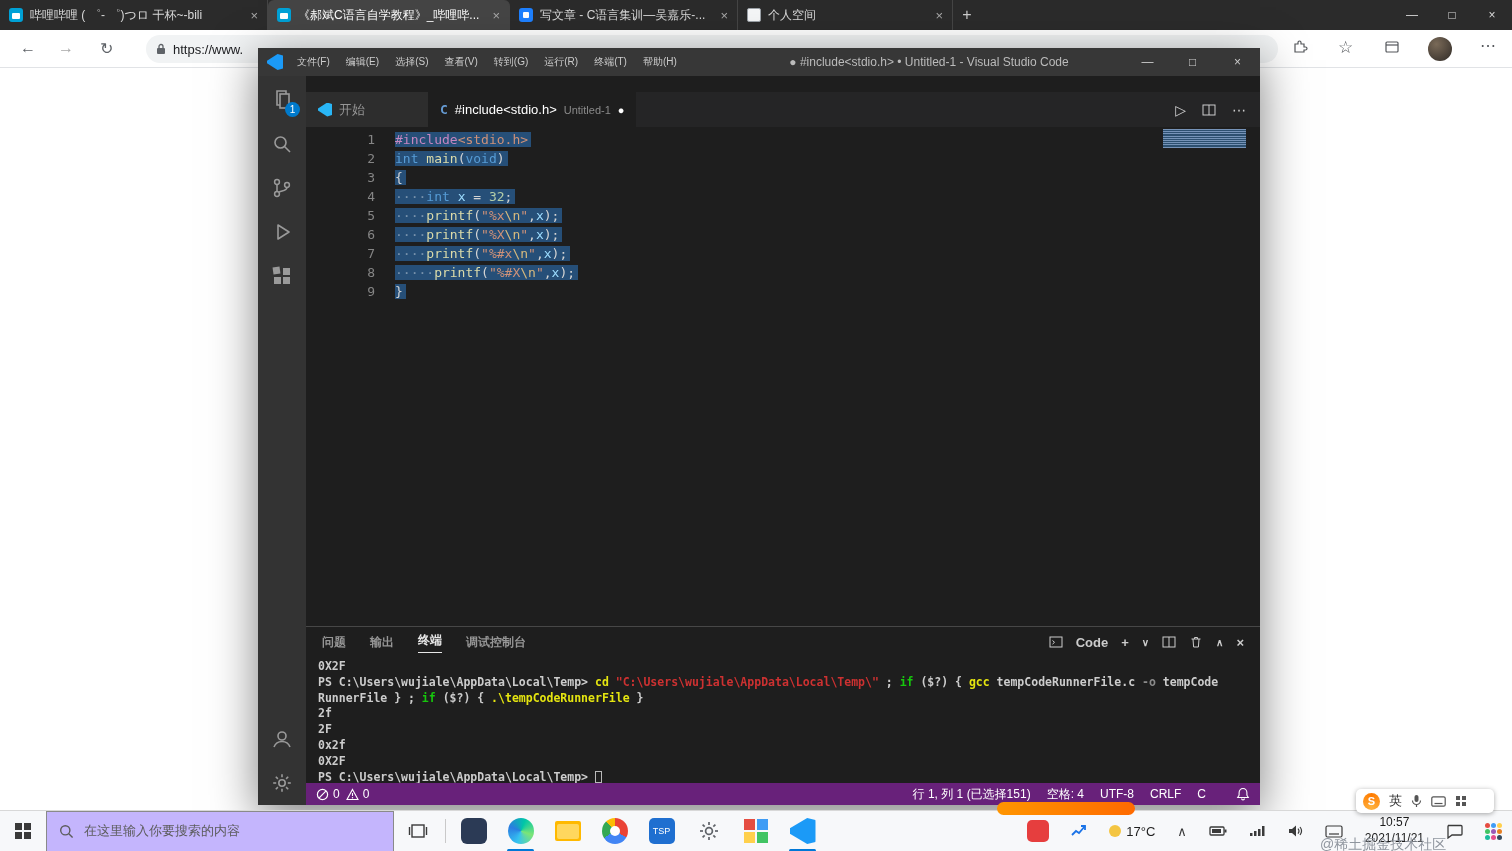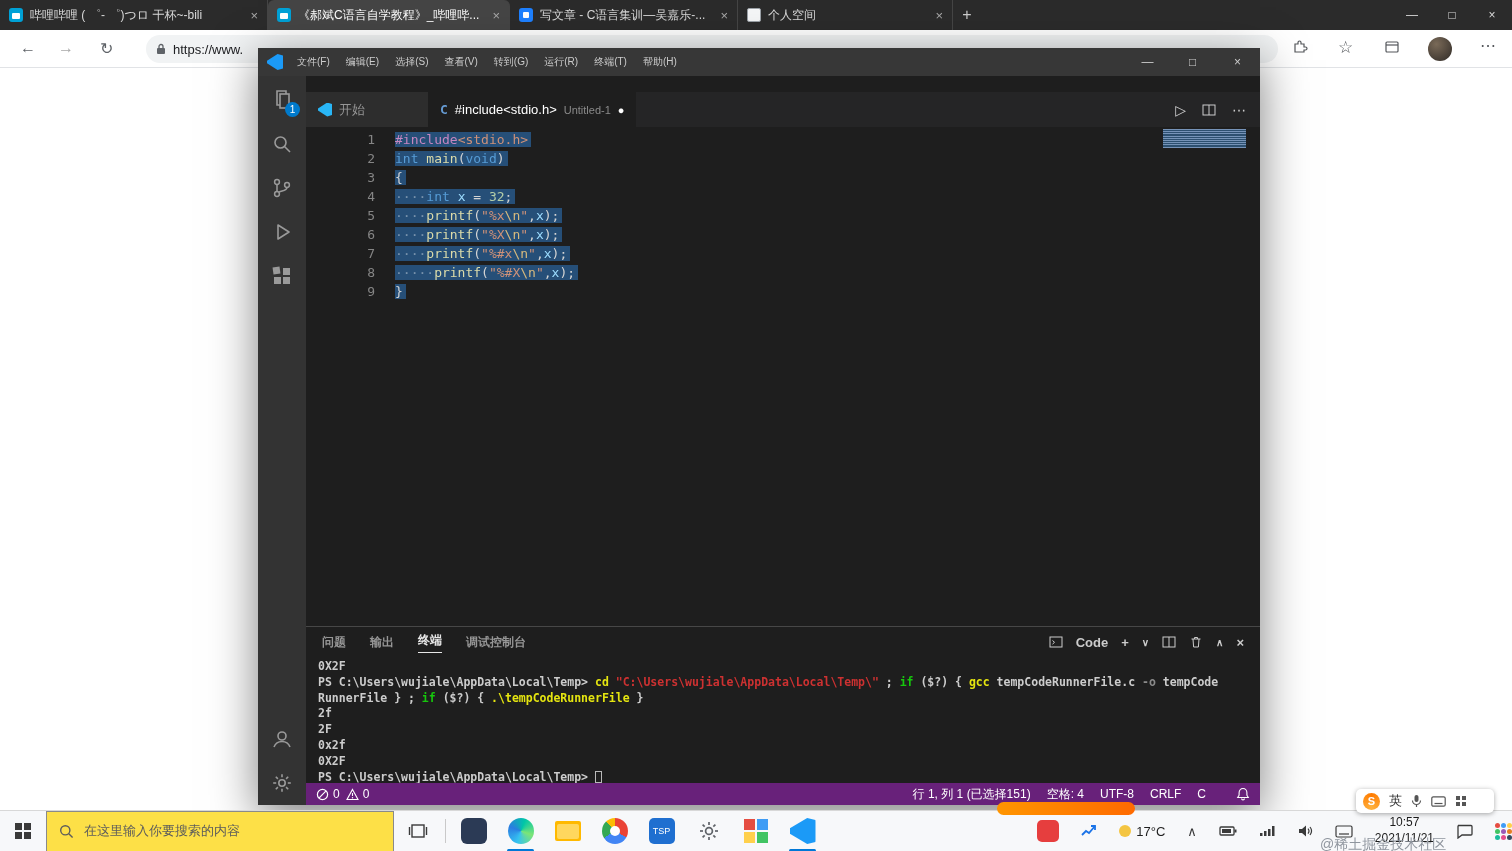--- a/index.html
+++ b/index.html
@@ -119,42 +119,42 @@
     font-size:12px; padding:0 10px; gap:6px; flex:0 0 auto; }
   .sb-right { margin-left:auto; display:flex; align-items:center; gap:16px; }
   .sb-item { display:flex; align-items:center; gap:4px; }
 
   
   .taskbar { position:absolute; left:0; top:810px; width:1512px; height:41px; background:#f7f8fa;
     border-top:1px solid #d8d8d8; display:flex; align-items:center; z-index:50; }
   .tb-start { width:46px; height:41px; display:flex; align-items:center; justify-content:center; }
   .winlogo { width:16px; height:16px; display:grid; grid-template-columns:7px 7px; grid-template-rows:7px 7px; gap:2px; }
   .winlogo div { background:#3a3a3a; }
-  .tb-search { width:348px; height:41px; background:#fde047; border:1px solid #8a8a8a; display:flex;
+  .tb-search { width:348px; height:41px; background:#c4b5fd; border:1px solid #8a8a8a; display:flex;
     align-items:center; gap:10px; padding:0 12px; }
   .tb-search-text { font-size:13px; color:#5c5c5c; white-space:nowrap; }
   .tb-slot { width:47px; height:41px; display:flex; align-items:center; justify-content:center; position:relative; }
   .run-indicator { position:absolute; bottom:0; left:10px; right:10px; height:3px; background:#0078d7; border-radius:2px; }
   .ic-edge { width:26px; height:26px; border-radius:50%;
     background:conic-gradient(from 200deg, #35c1f1, #2a7de1, #00c6a7, #7ce577, #35c1f1); }
   .ic-folder { width:26px; height:20px; background:#ffb900; border-radius:2px; position:relative; }
   .ic-folder::after { content:""; position:absolute; left:2px; top:3px; right:2px; bottom:2px; background:#ffd75e; border-radius:2px; }
   .ic-chrome { width:26px; height:26px; border-radius:50%;
     background:conic-gradient(#ea4335 0 33%, #4285f4 33% 66%, #34a853 66% 88%, #fbbc05 88% 100%); position:relative; }
   .ic-chrome::after { content:""; position:absolute; left:8px; top:8px; width:10px; height:10px; border-radius:50%; background:#fff; }
   .ic-dark { width:26px; height:26px; border-radius:6px; background:#2b3a55; }
   .ic-tsp { width:26px; height:26px; border-radius:5px; background:#1f6fd0; color:#fff; font-size:9px;
     display:flex; align-items:center; justify-content:center; }
   .ic-color4 { width:24px; height:24px; display:grid; grid-template-columns:11px 11px; grid-template-r ows:11px 11px; gap:2px; }
   .ic-color4 div:nth-child(1){background:#e54d42} .ic-color4 div:nth-child(2){background:#3f9cf5}
   .ic-color4 div:nth-child(3){background:#ffd04c} .ic-color4 div:nth-child(4){background:#41c463}
   .ic-vscode { width:26px; height:26px; background:#1b9af7; border-radius:4px;
     clip-path:polygon(100% 8%, 100% 92%, 68% 100%, 0 60%, 0 40%, 68% 0); }
   .ic-red { width:22px; height:22px; background:#e63e3e; border-radius:5px; }
-  .tb-right { margin-left:auto; display:flex; align-items:center; gap:22px; }
+  .tb-right { margin-left:auto; display:flex; align-items:center; gap:22px; padding-right:10px; }
   .weather { display:flex; align-items:center; gap:5px; font-size:13px; color:#1f1f1f; }
   .sun { width:12px; height:12px; border-radius:50%; background:#f4c542; }
   .tb-glyph { font-size:13px; color:#3a3a3a; }
   .clock { font-size:12px; color:#1b1b1b; text-align:center; line-height:1.3; }
   .grid9 { display:grid; grid-template-columns:repeat(3, 5px); grid-template-rows:repeat(3, 5px); gap:1px; }
   .grid9 div { border-radius:50%; }
 
   
   .sogou { position:absolute; left:1356px; top:789px; width:138px; height:24px; background:#fff; border-radius:5px;
     box-shadow:0 1px 5px rgba(0,0,0,.35); display:flex; align-items:center; gap:9px; padding:0 7px; z-index:60; }
@@ -279,20 +279,21 @@
     <div style="display:flex">
         <span class="menu-item">文件(F)</span>
         <span class="menu-item">编辑(E)</span>
         <span class="menu-item">选择(S)</span>
         <span class="menu-item">查看(V)</span>
         <span class="menu-item">转到(G)</span>
         <span class="menu-item">运行(R)</span>
         <span class="menu-item">终端(T)</span>
         <span class="menu-item">帮助(H)</span>
       </div>
+    <div class="vsc-title-text">● #include&lt;stdio.h&gt; • Untitled-1 - Visual Studio Code</div>
     <div class="vsc-ctrls">
       <span class="vsc-wbtn">—</span>
       <span class="vsc-wbtn">□</span>
       <span class="vsc-wbtn">×</span>
     </div>
   </div>
 
   <div class="vsc-main">
     <div class="activity">
       <span class="act-icon">

